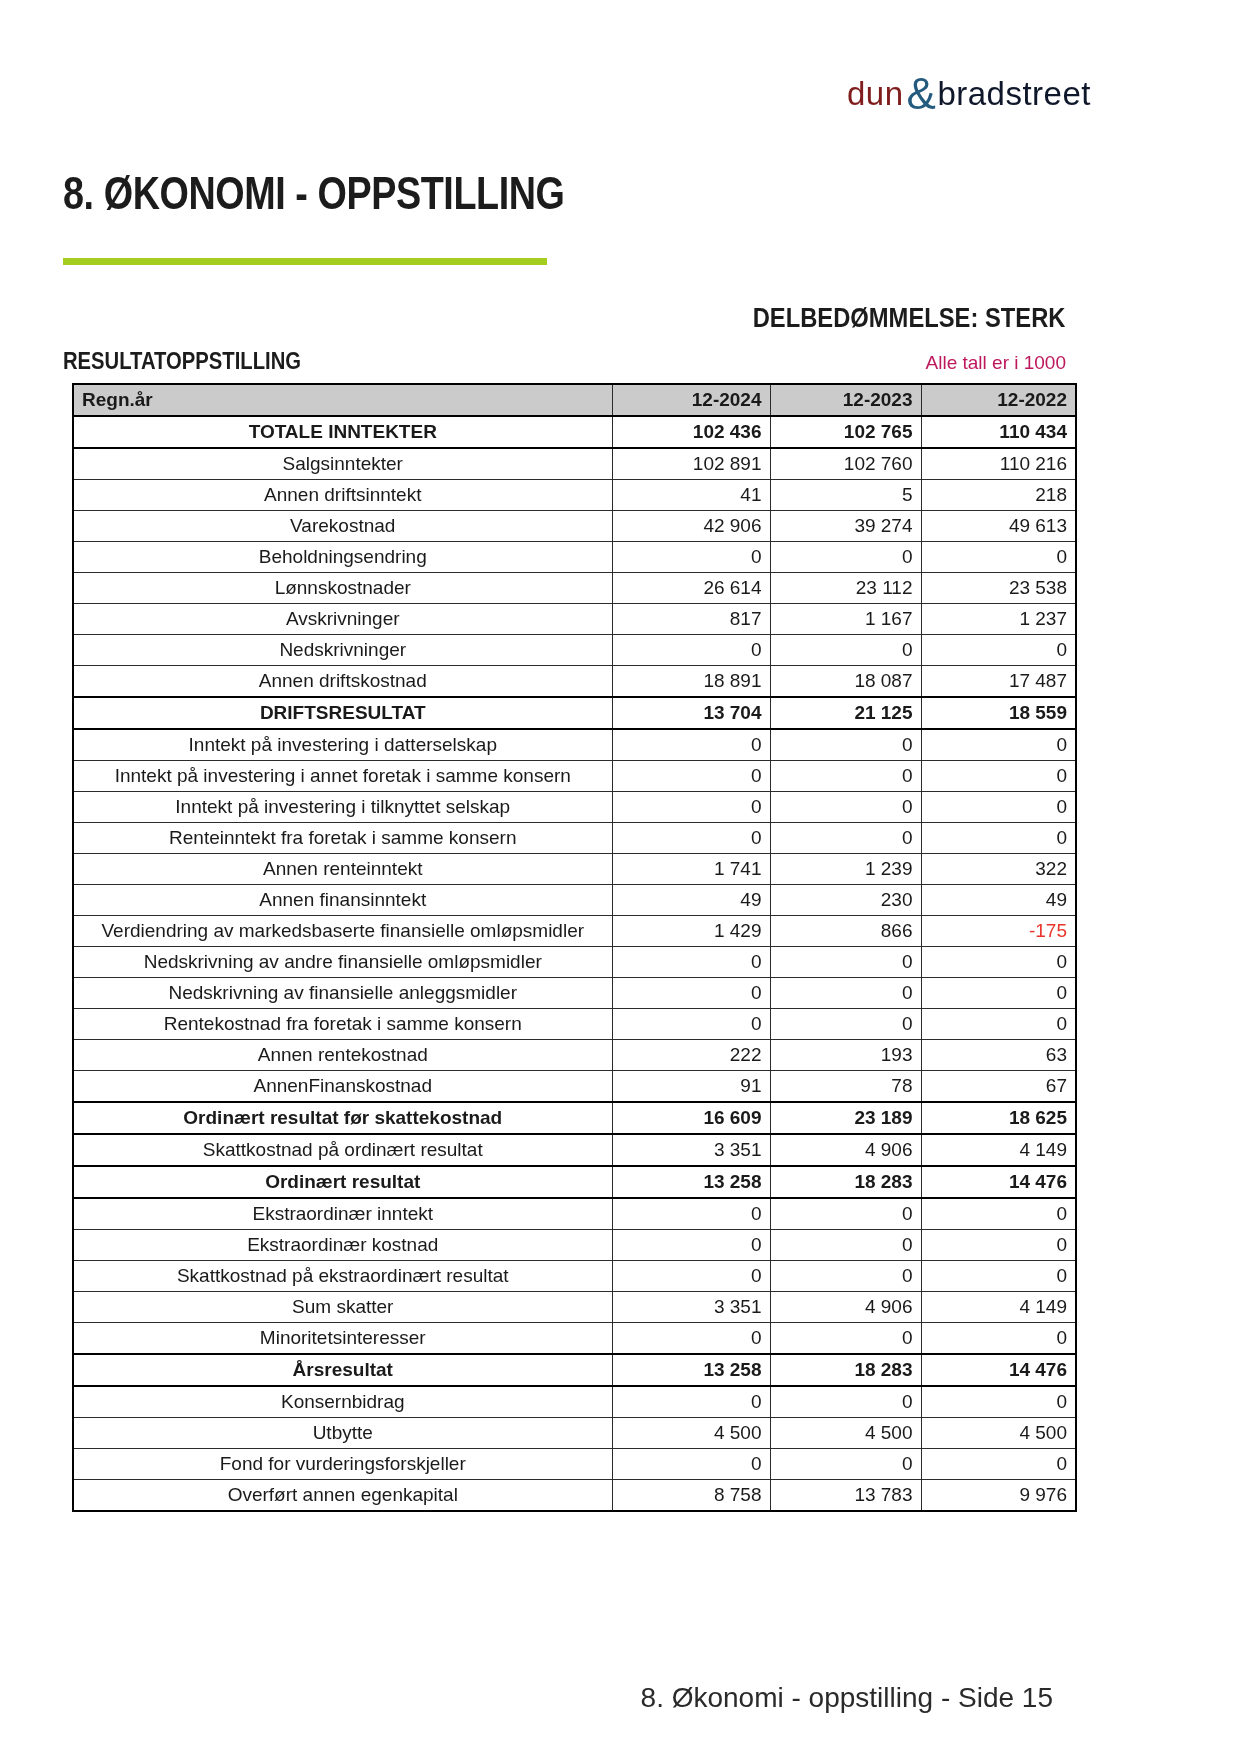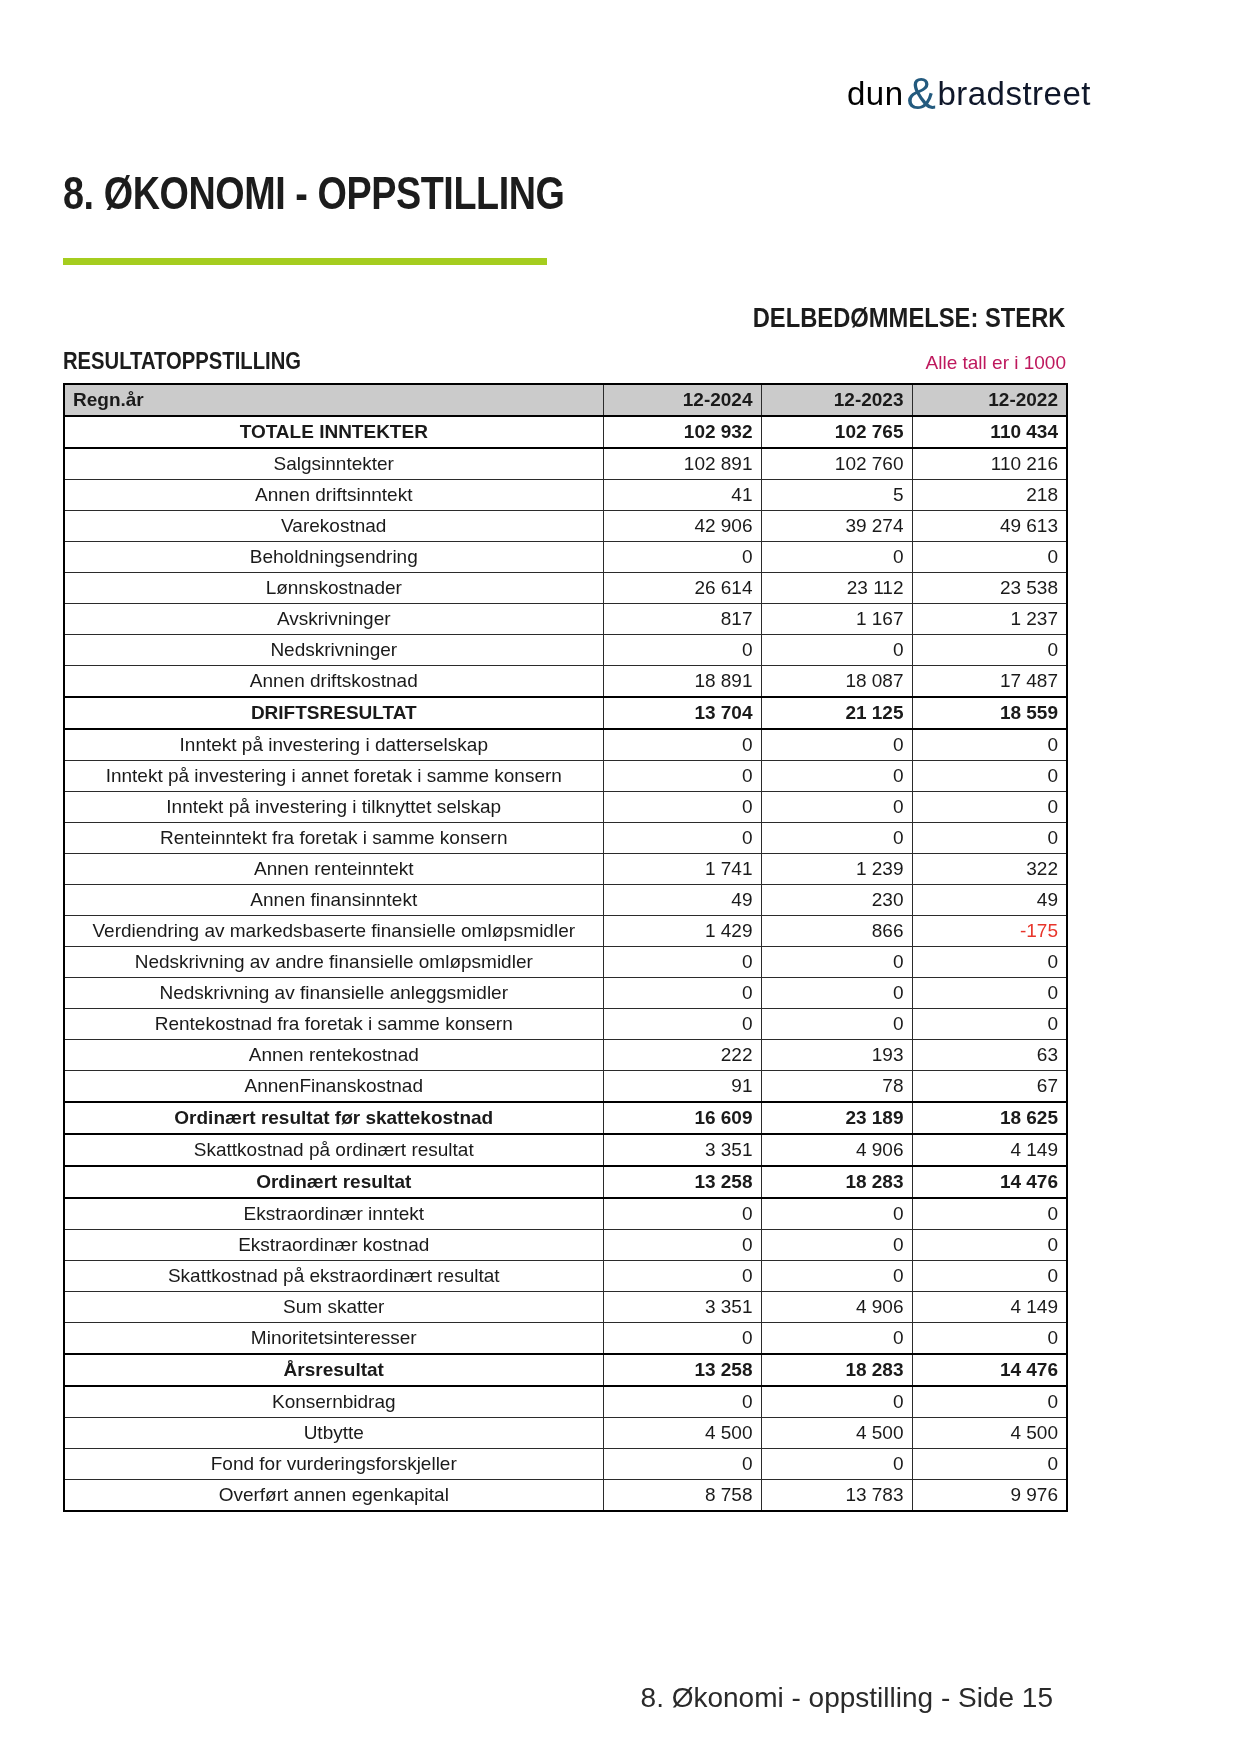--- a/index.html
+++ b/index.html
@@ -12,21 +12,21 @@
     overflow:hidden;
     margin:0 auto;
   }
   
   .logo{
     position:absolute;top:72px;right:150px;
     white-space:nowrap;
     font-size:33px;letter-spacing:0.5px;
     line-height:44px;
   }
-  .logo .dun{color:#000000;}
+  .logo .dun{color:#7f1d1d;}
   .logo .amp{color:#235a7e;font-size:44px;font-weight:400;margin:0 1px 0 3px;vertical-align:-4px;}
   .logo .brad{color:#0f172a;}
   
   .title{
     position:absolute;left:63px;top:166px;
     font-size:46px;font-weight:700;letter-spacing:-0.5px;
     transform:scaleX(0.82);transform-origin:left center;
     white-space:nowrap;color:#1c1c1c;
   }
   .green-bar{
@@ -44,21 +44,21 @@
     font-size:23px;font-weight:700;
     transform:scaleX(0.88);transform-origin:left center;
     white-space:nowrap;color:#1c1c1c;
   }
   .units-note{
     position:absolute;right:175px;top:352px;
     font-size:19px;color:#be185d;
   }
   
   table.result{
-    position:absolute;left:63px;top:383px;
+    position:absolute;left:72px;top:383px;
     width:1003px;
     border-collapse:collapse;
     border:2px solid #000;
     font-size:19px;
     table-layout:fixed;
   }
   table.result th, table.result td{
     border:1px solid #2b2b2b;
     padding:3px 8px;
     height:24px;
@@ -114,21 +114,21 @@
       <tr id="head-row">
           <th class="label">Regn.år</th>
           <th class="num">12-2024</th>
           <th class="num">12-2023</th>
           <th class="num">12-2022</th>
         </tr>
     </thead>
     <tbody id="table-body">
         <tr class="row-bold">
           <td class="label">TOTALE INNTEKTER</td>
-          <td class="num">102 932</td>
+          <td class="num">102 436</td>
           <td class="num">102 765</td>
           <td class="num">110 434</td>
         </tr>
         <tr>
           <td class="label">Salgsinntekter</td>
           <td class="num">102 891</td>
           <td class="num">102 760</td>
           <td class="num">110 216</td>
         </tr>
         <tr>

